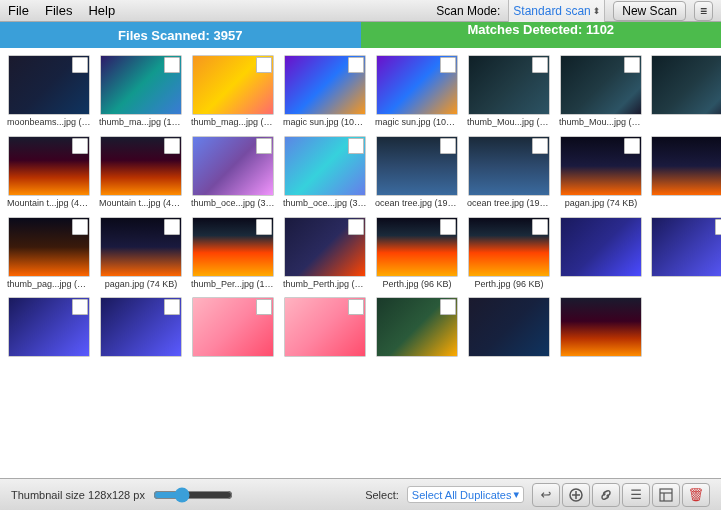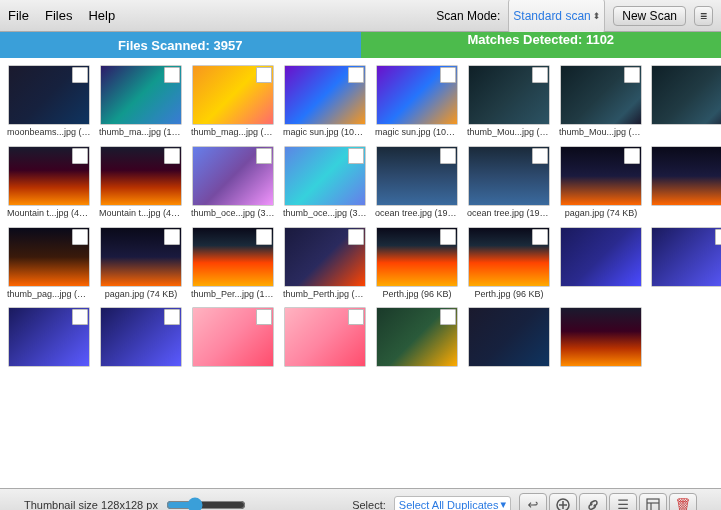--- a/index.html
+++ b/index.html
@@ -1,21 +1,21 @@
 <!DOCTYPE html>
 <html><head>
   <meta charset="utf-8">
   <style>
     * { box-sizing: border-box; margin: 0; padding: 0; }
     body { font-family: -apple-system, BlinkMacSystemFont, "Helvetica Neue", Arial, sans-serif; font-size: 11px; background: #c8c8c8; width: 721px; height: 510px; overflow: hidden; }
 
     
     #menubar {
       display: flex; align-items: center; background: linear-gradient(to bottom, #f0f0f0, #d8d8d8);
-      border-bottom: 1px solid #aaa; height: 32px; padding: 0 8px; gap: 16px;
+      border-bottom: 1px solid #aaa; height: 22px; padding: 0 8px; gap: 16px;
     }
     .menu-item { font-size: 13px; cursor: pointer; color: #000; }
     .menubar-right { margin-left: auto; display: flex; align-items: center; gap: 8px; }
     .scan-mode-label { font-size: 12px; color: #000; }
     .scan-mode-value { font-size: 12px; color: #2a7ae2; font-weight: 500; }
     .scan-mode-select {
       display: flex; align-items: center; gap: 2px; border: 1px solid #bbb; border-radius: 4px;
       background: linear-gradient(to bottom, #f8f8f8, #e8e8e8); padding: 10px 4px; cursor: pointer;
     }
     .chevron-ud { font-size: 9px; color: #555; }
@@ -97,21 +97,21 @@
     .tc-blue-flowers { background: linear-gradient(135deg, #1a1a5e 0%, #3a3aaf 50%, #5a5aff 100%); }
     .tc-blue-flowers2 { background: linear-gradient(135deg, #1a1a5e 0%, #3a3aaf 50%, #5a5aff 100%); }
     .tc-blue-flowers3 { background: linear-gradient(135deg, #1a1a5e 0%, #3a3aaf 50%, #5a5aff 100%); }
     .tc-sakura { background: linear-gradient(135deg, #ffb3c1 0%, #ff85a1 50%, #ff4d6d 100%); }
     .tc-sakura2 { background: linear-gradient(135deg, #ffb3c1 0%, #ff85a1 50%, #ff4d6d 100%); }
     .tc-tree-autumn { background: linear-gradient(135deg, #1a3a2a 0%, #2a5a3a 50%, #ffaa00 100%); }
 
     
     #bottombar {
       display: flex; align-items: center; height: 32px; background: linear-gradient(to bottom, #f0f0f0, #d8d8d8);
-      border-top: 1px solid #aaa; padding: 0 24px; gap: 8px;
+      border-top: 1px solid #aaa; padding: 0 11px; gap: 8px;
     }
     .thumb-size-label { font-size: 11px; color: #333; white-space: nowrap; }
     .thumb-slider { width: 80px; accent-color: #3a9fd9; cursor: pointer; }
     .spacer { flex: 1; }
     .select-label { font-size: 11px; color: #333; }
     .select-dups {
       font-size: 11px; color: #2a7ae2; border: 1px solid #bbb; border-radius: 3px;
       background: white; padding: 1px 4px; cursor: pointer; display: inline-flex; align-items: center; gap: 2px;
     }
     .bottom-btn {

